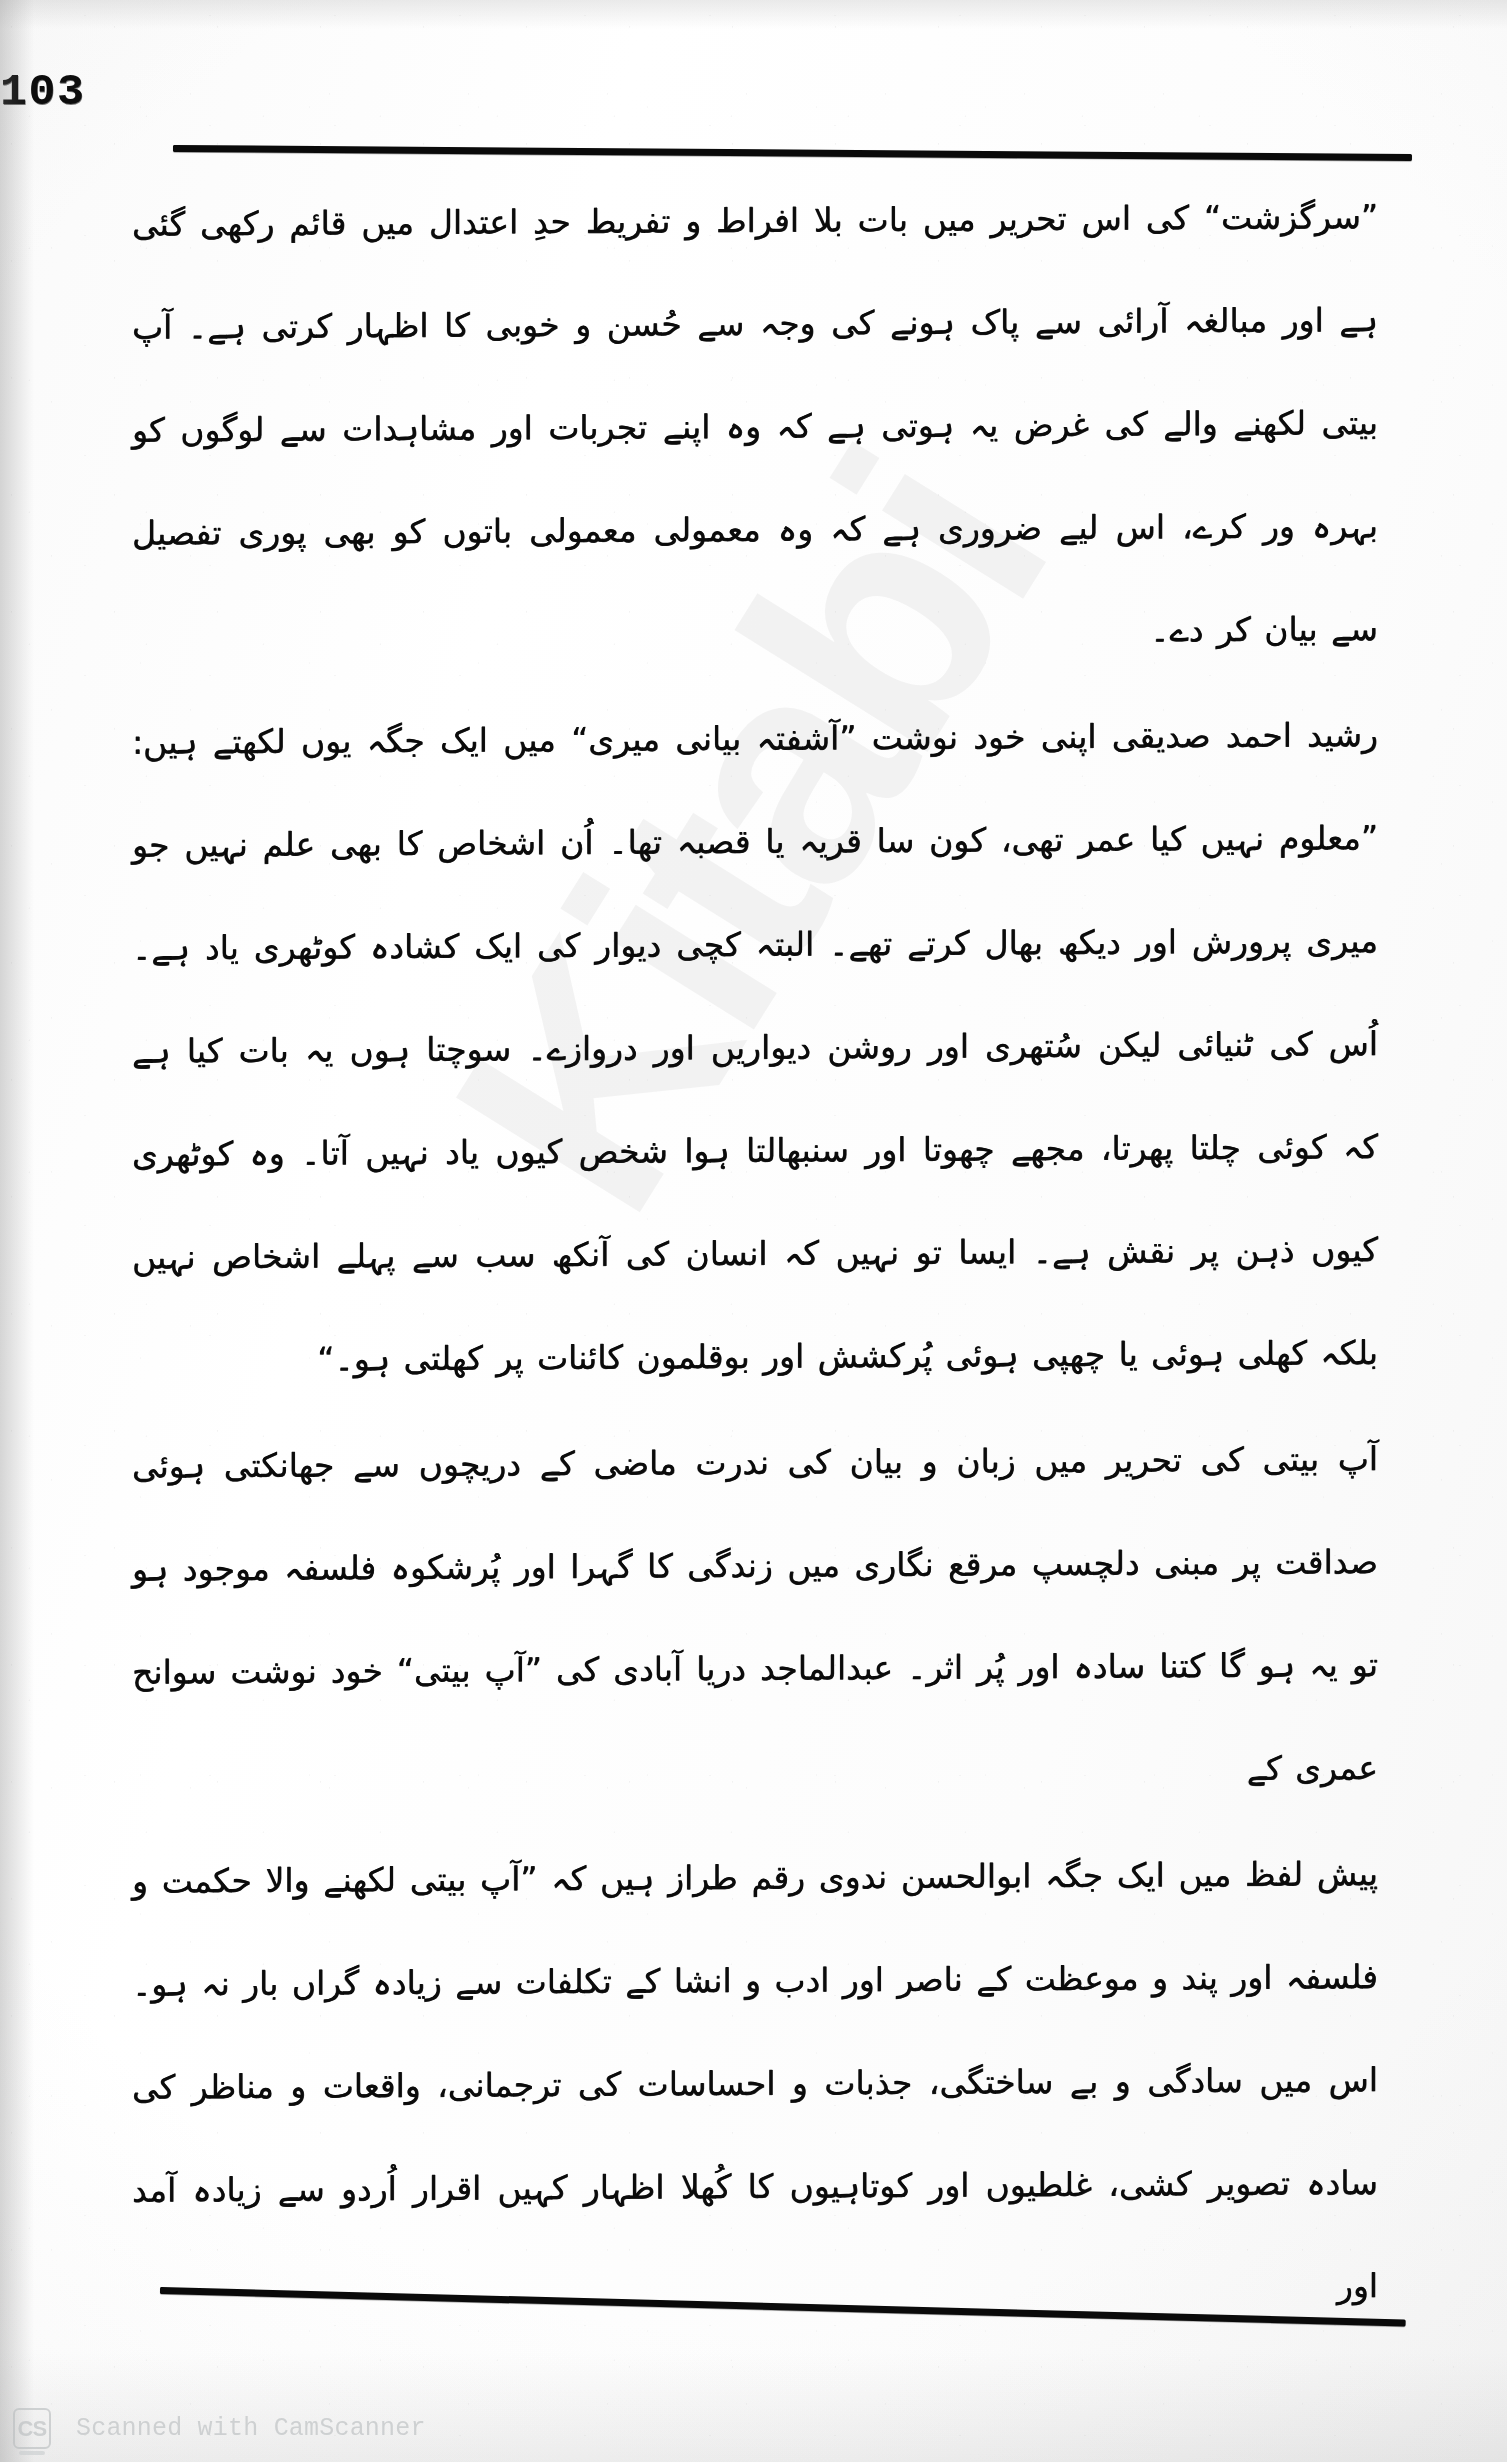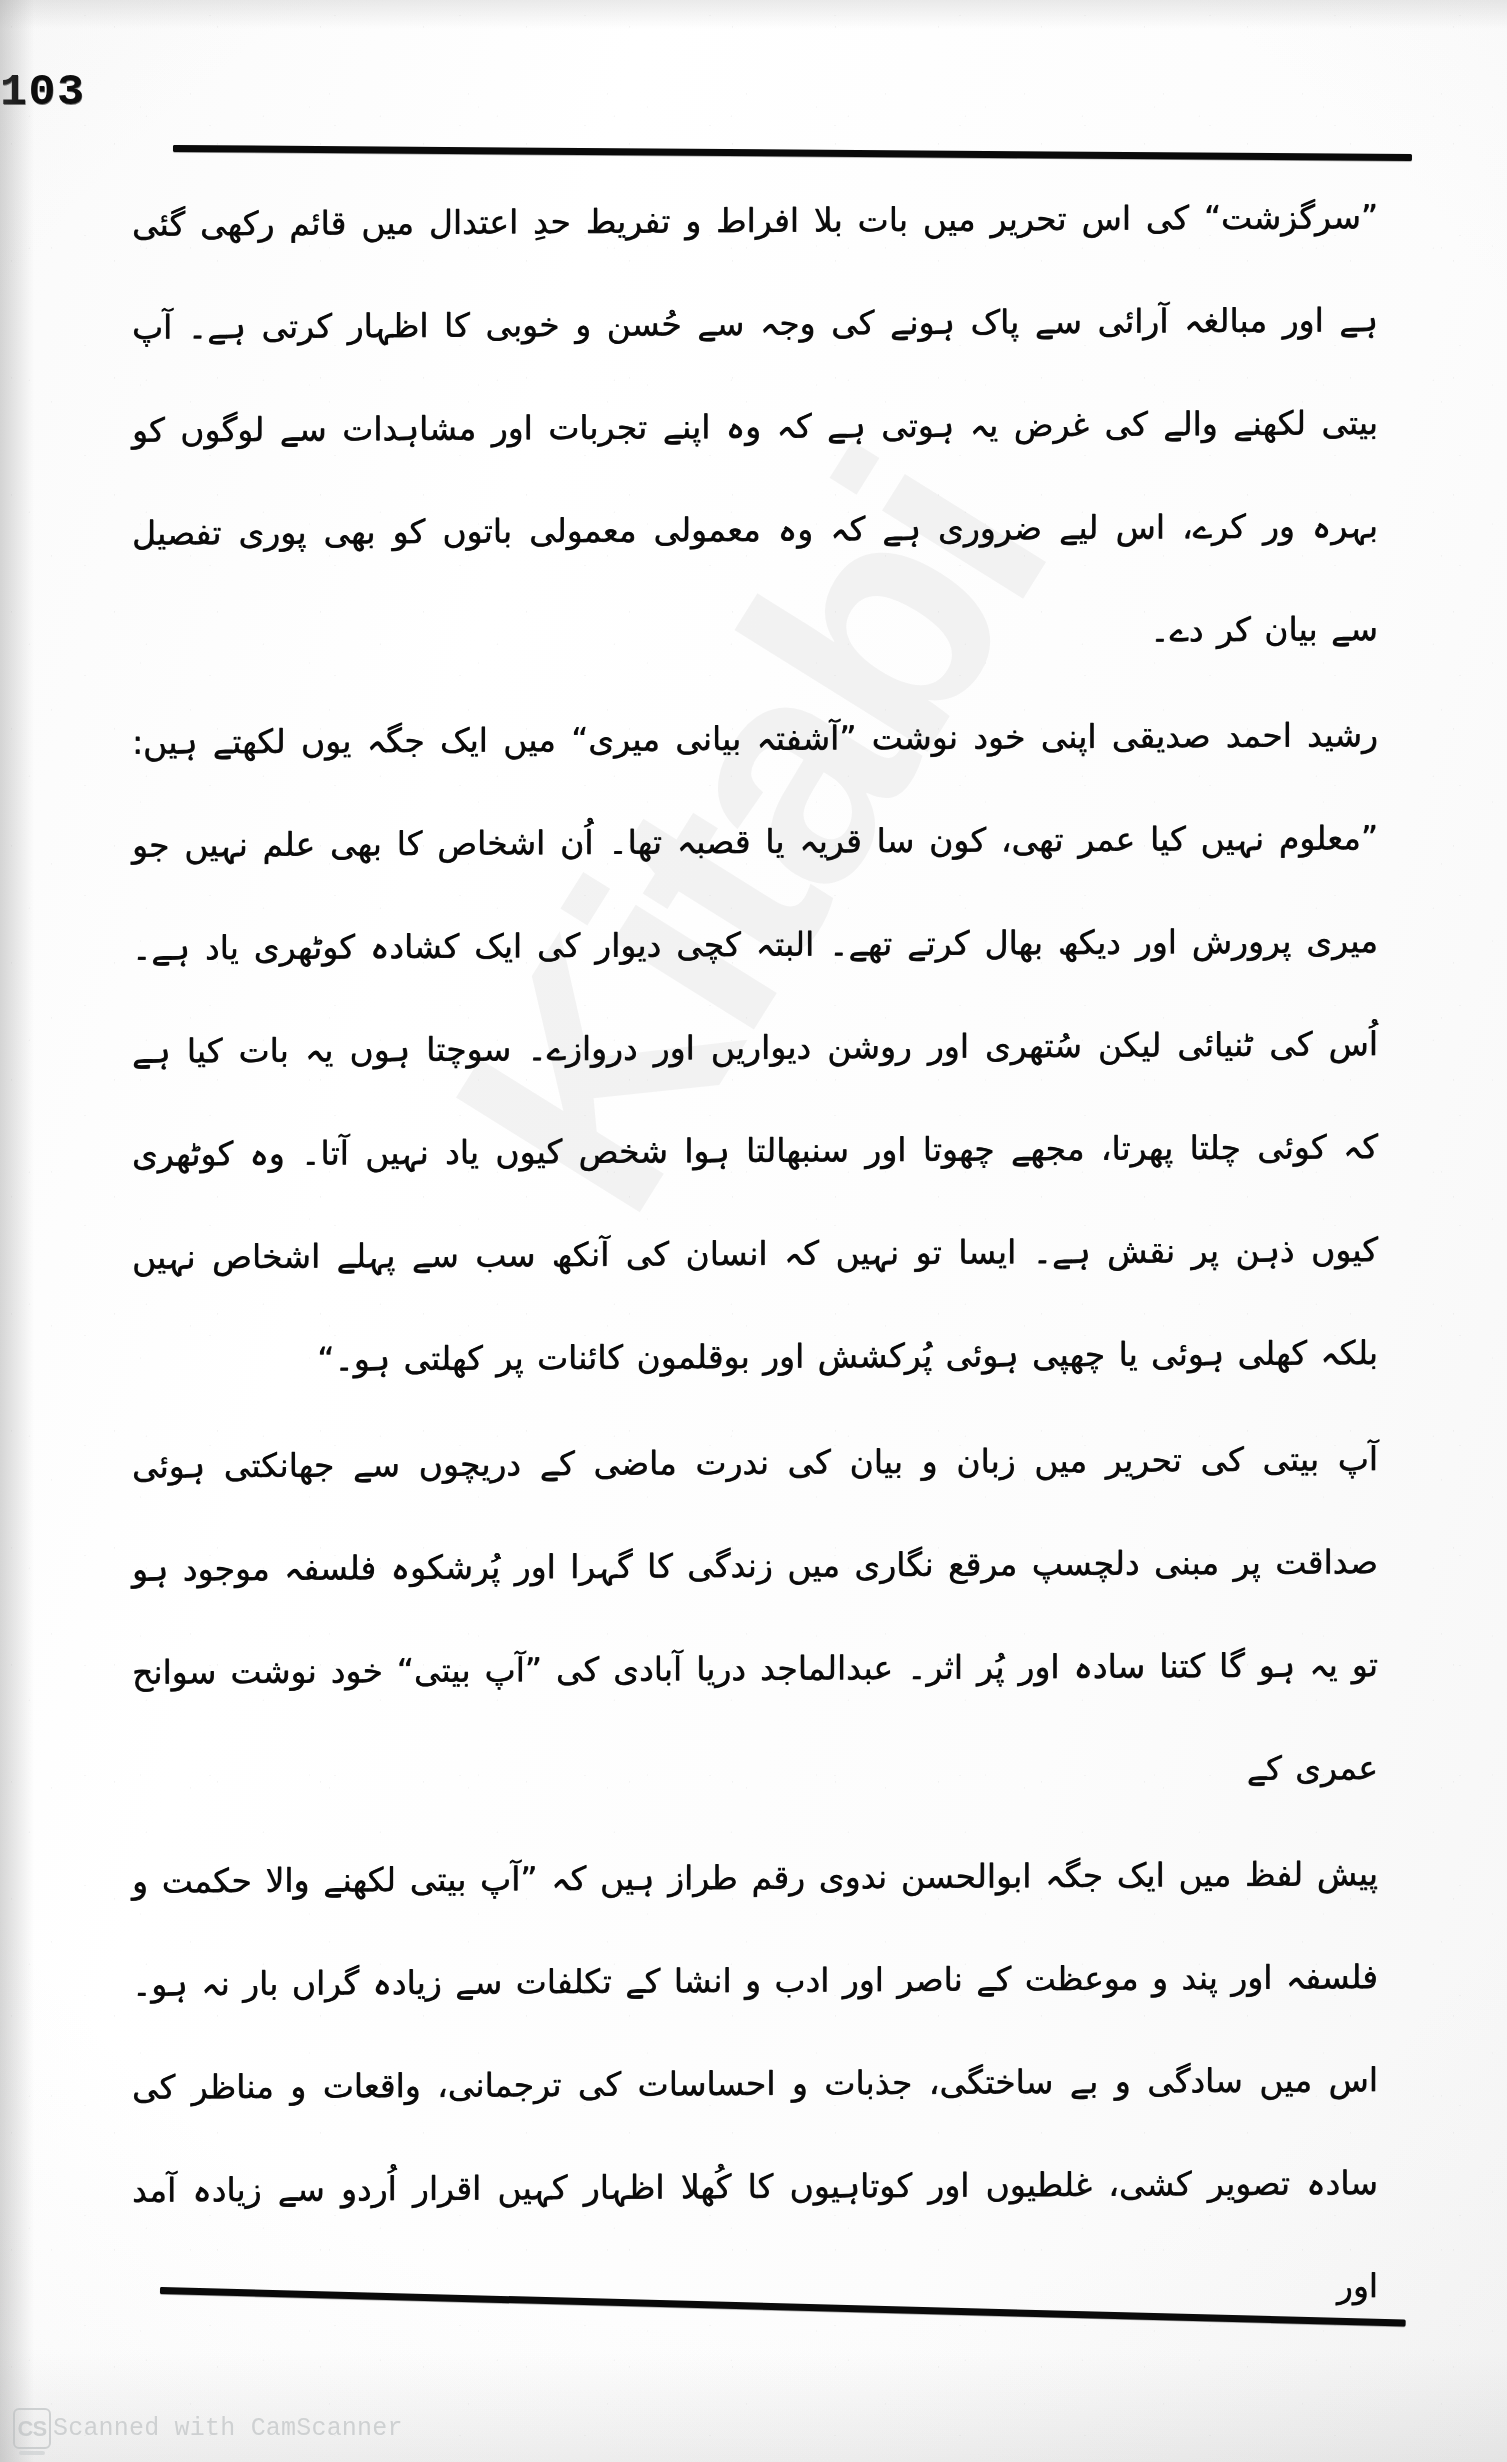--- a/index.html
+++ b/index.html
@@ -141,21 +141,21 @@
   }
   .para + .para { margin-top: 2.9px; }
 
   
   .footer {
     position: absolute;
     left: 13px;
     bottom: 13px;
     display: flex;
     align-items: center;
-    gap: 2px;
+    gap: 25px;
     opacity: 0.62;
   }
   .cs-logo {
     width: 38px;
     height: 41px;
     border: 2.9px solid #b9bdbf;
     border-radius: 5.9px;
     display: flex;
     align-items: center;
     justify-content: center;

